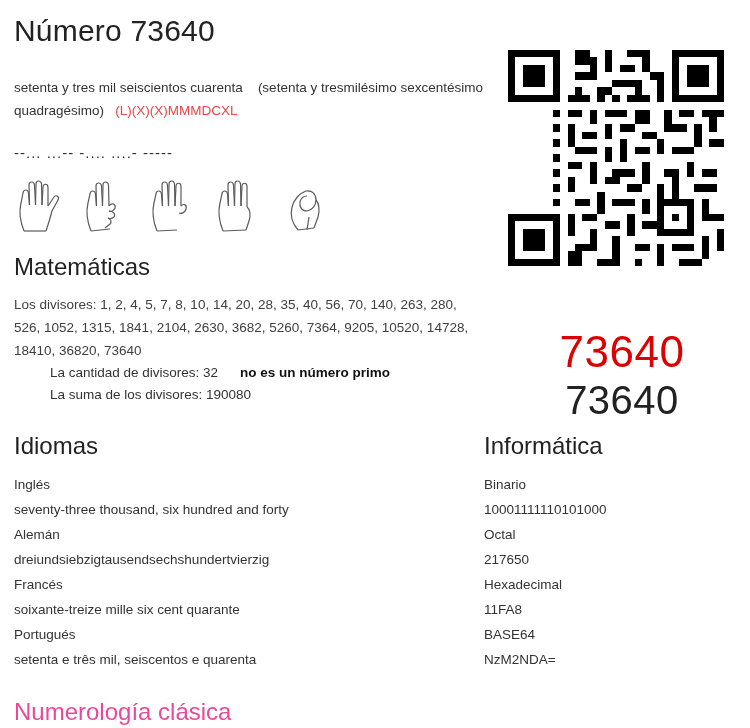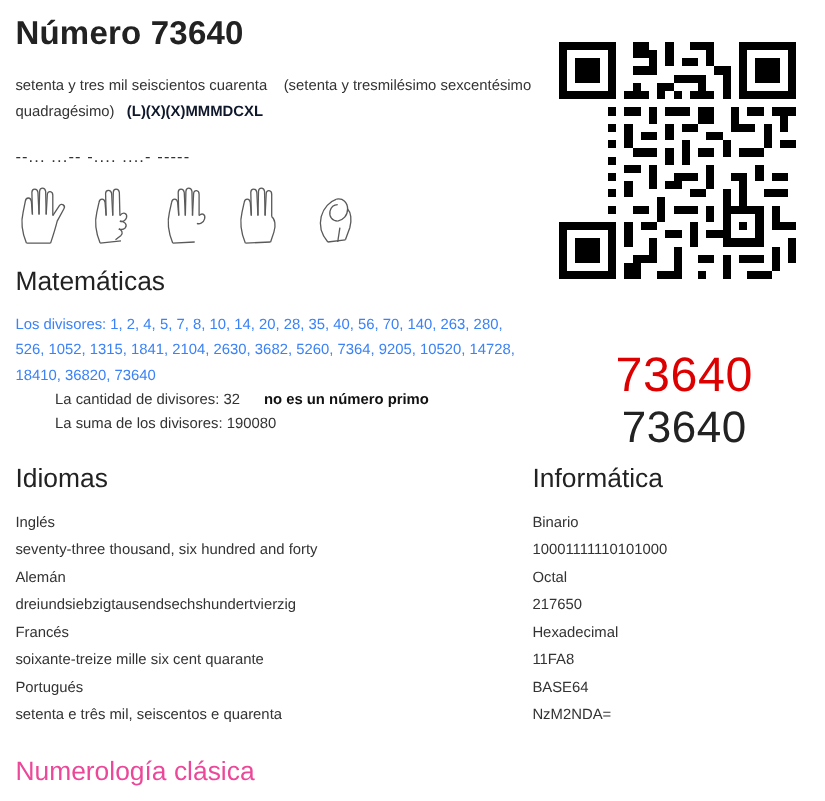--- a/index.html
+++ b/index.html
@@ -14,35 +14,35 @@
     overflow: hidden;
   }
   .page {
     position: relative;
     width: 750px;
     height: 728px;
     padding: 0 14px;
   }
   h1.title {
     font-size: 30px;
-    font-weight: bold;
+    font-weight: normal;
     color: #222;
-    margin: 14px 0 18px 0;
+    margin: 14px 0 28px 0;
     letter-spacing: 0.2px;
   }
   .words {
     font-size: 13.5px;
     line-height: 23px;
     color: #333;
     max-width: 470px;
     margin-bottom: 6px;
   }
   .words .roman {
-    font-weight: bold;
-    color: #0f172a;
+    font-weight: normal;
+    color: #ef4444;
   }
   .morse {
     font-size: 15px;
     letter-spacing: 1px;
     color: #333;
     margin: 22px 0 10px 0;
     font-family: "Liberation Sans", sans-serif;
   }
   .hands {
     display: flex;
@@ -58,21 +58,21 @@
     font-weight: normal;
     color: #222;
     margin: 12px 0 12px 0;
   }
   .left-col {
     width: 470px;
   }
   .divisors {
     font-size: 13.5px;
     line-height: 23px;
-    color: #3b82f6;
+    color: #404040;
     max-width: 468px;
   }
   .stat-line {
     font-size: 13.5px;
     line-height: 22px;
     color: #333;
     margin-left: 36px;
   }
   .stat-line .bold {
     font-weight: bold;
@@ -108,21 +108,21 @@
   .numerologia-line {
     font-size: 12.5px;
     color: #333;
   }
   .numerologia-line b { color: #111; }
 
   
   .right-panel {
     position: absolute;
     right: 14px;
-    top: 24px;
+    top: 36px;
     width: 228px;
   }
   .qr {
     width: 216px;
     height: 216px;
     image-rendering: pixelated;
   }
   .big-red {
     font-size: 44px;
     color: #dd0000;

